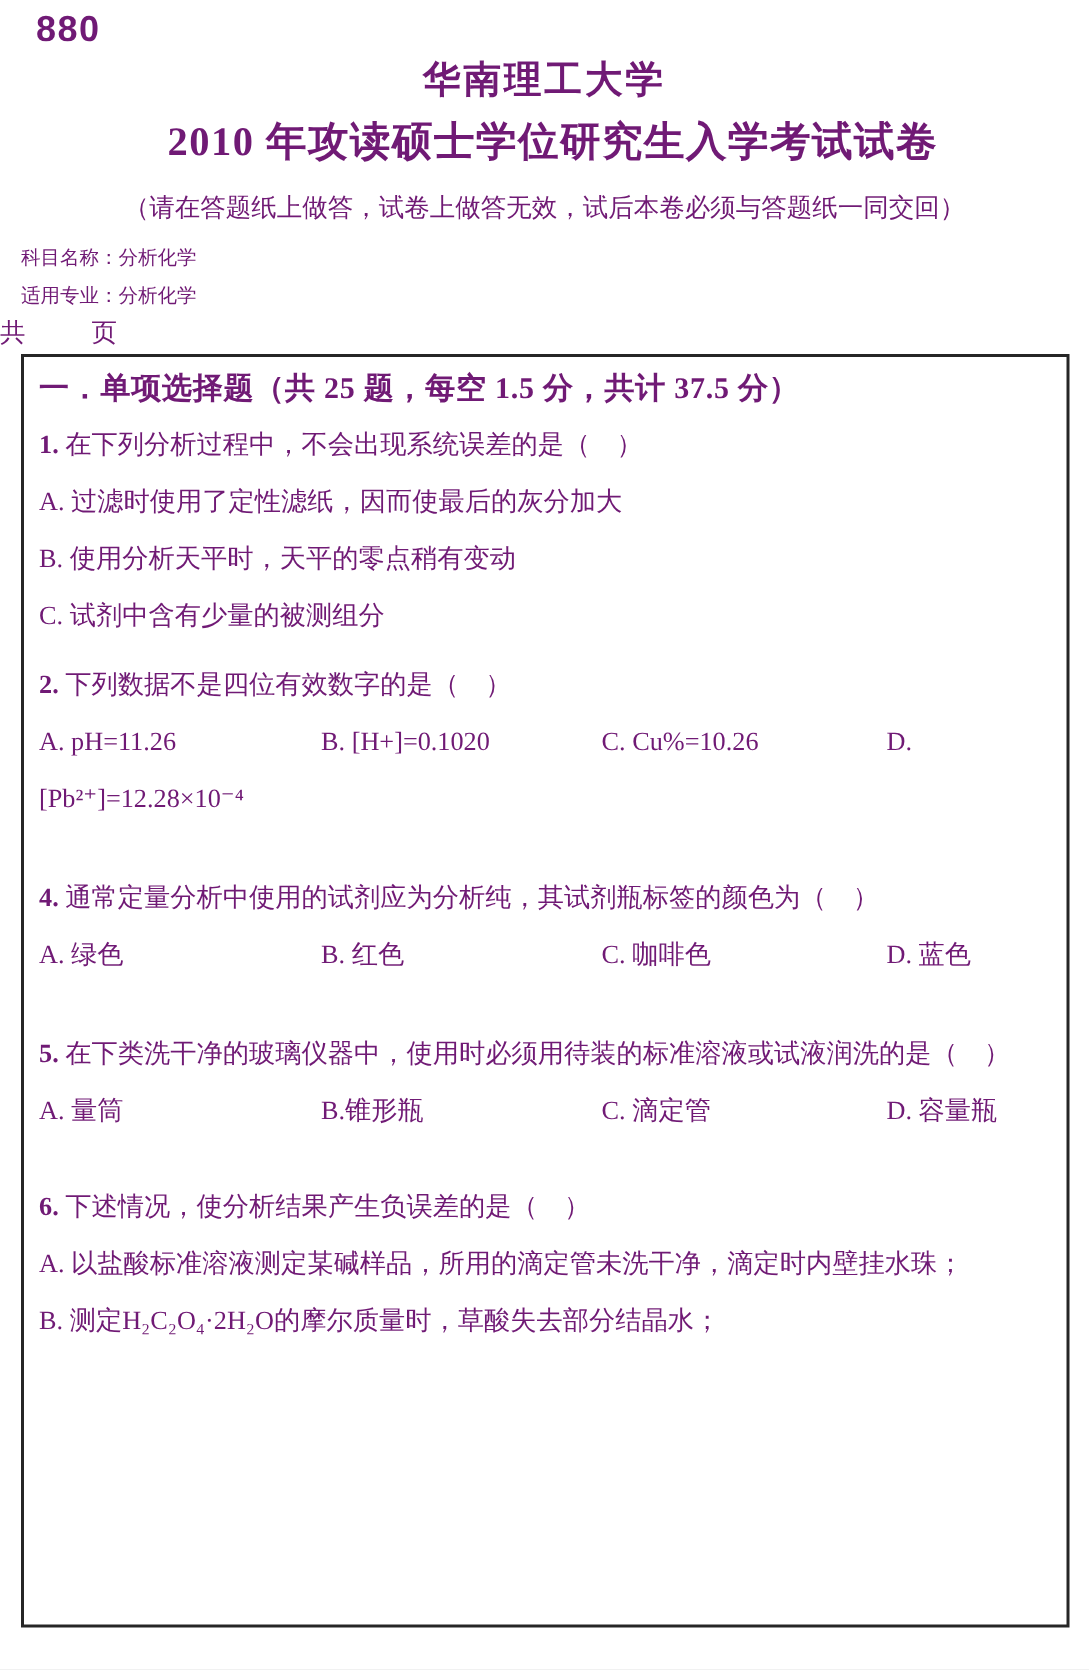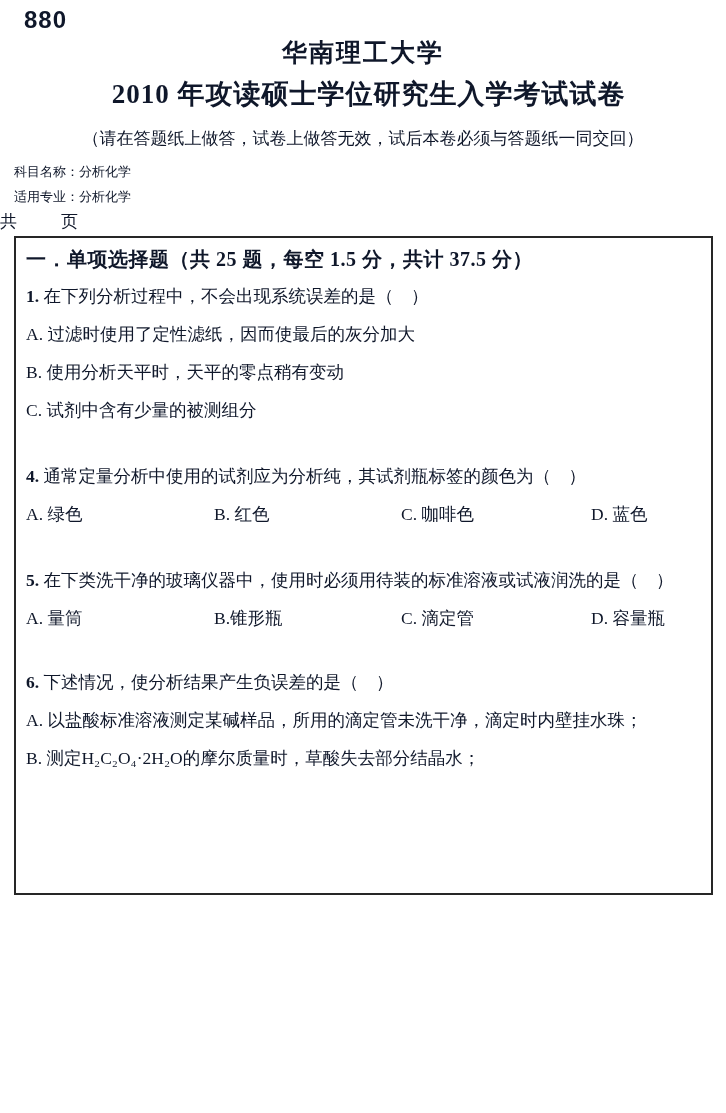--- a/index.html
+++ b/index.html
@@ -2,21 +2,21 @@
 <html><head>
 <meta charset="utf-8">
 <style>
   * { margin:0; padding:0; box-sizing:border-box; }
   html,body { background:#e8e8e8; }
   .page {
     position:relative;
     width:726px; height:1113px;
     margin:0 auto;
     background:#ffffff;
-    color:#0f172a;
+    color:#701a75;
     font-family:"Liberation Serif","DejaVu Serif",serif;
     overflow:hidden;
   }
   .corner-number {
     position:absolute; top:6px; left:24px;
     font-family:"Liberation Sans","DejaVu Sans",sans-serif;
     font-weight:bold; font-size:24px; letter-spacing:1px;
   }
   .title-university {
     margin-top:36px; text-align:center;
@@ -33,21 +33,21 @@
   .meta { margin-left:14px; margin-top:9px; font-size:13px; line-height:25px; }
   .meta div { white-space:pre; }
   .pages-line {
     margin-top:1px; margin-right:18px;
     text-align:left; font-size:17px;
   }
   .pages-line span { display:inline-block; }
   .pages-gap { width:44px; }
   .question-box {
     margin:3px 13px 0 14px;
-    height:659px;
+    height:849px;
     border:2px solid #262626;
     padding:3px 10px 0 10px;
     overflow:hidden;
   }
   .section-title {
     font-size:20px; font-weight:bold;
     line-height:36px; letter-spacing:0.5px;
   }
   .line { font-size:17.5px; line-height:38px; white-space:pre-wrap; }
   .qnum { font-weight:bold; }
@@ -91,20 +91,30 @@
 
     <div class="section-title">一．单项选择题（共 25 题，每空 1.5 分，共计 37.5 分）</div>
 
     <div>
       <div class="line"><span class="qnum">1.</span><span> 在下列分析过程中，不会出现系统误差的是（　）</span></div>
       <div class="line">A. 过滤时使用了定性滤纸，因而使最后的灰分加大</div>
       <div class="line">B. 使用分析天平时，天平的零点稍有变动</div>
       <div class="line">C. 试剂中含有少量的被测组分</div>
     </div>
 
+    <div class="q2-block">
+      <div class="line"><span class="qnum">2.</span><span> 下列数据不是四位有效数字的是（　）</span></div>
+      <div class="opt-row">
+        <span>A. pH=11.26</span>
+        <span>B. [H+]=0.1020</span>
+        <span>C. Cu%=10.26</span>
+        <span>D.</span>
+      </div>
+      <div class="line">[Pb²⁺]=12.28×10⁻⁴</div>
+    </div>
 
 
     <div class="q4-block">
       <div class="line"><span class="qnum">4.</span><span> 通常定量分析中使用的试剂应为分析纯，其试剂瓶标签的颜色为（　）</span></div>
       <div class="opt-row">
         <span>A. 绿色</span>
         <span>B. 红色</span>
         <span>C. 咖啡色</span>
         <span>D. 蓝色</span>
       </div>

